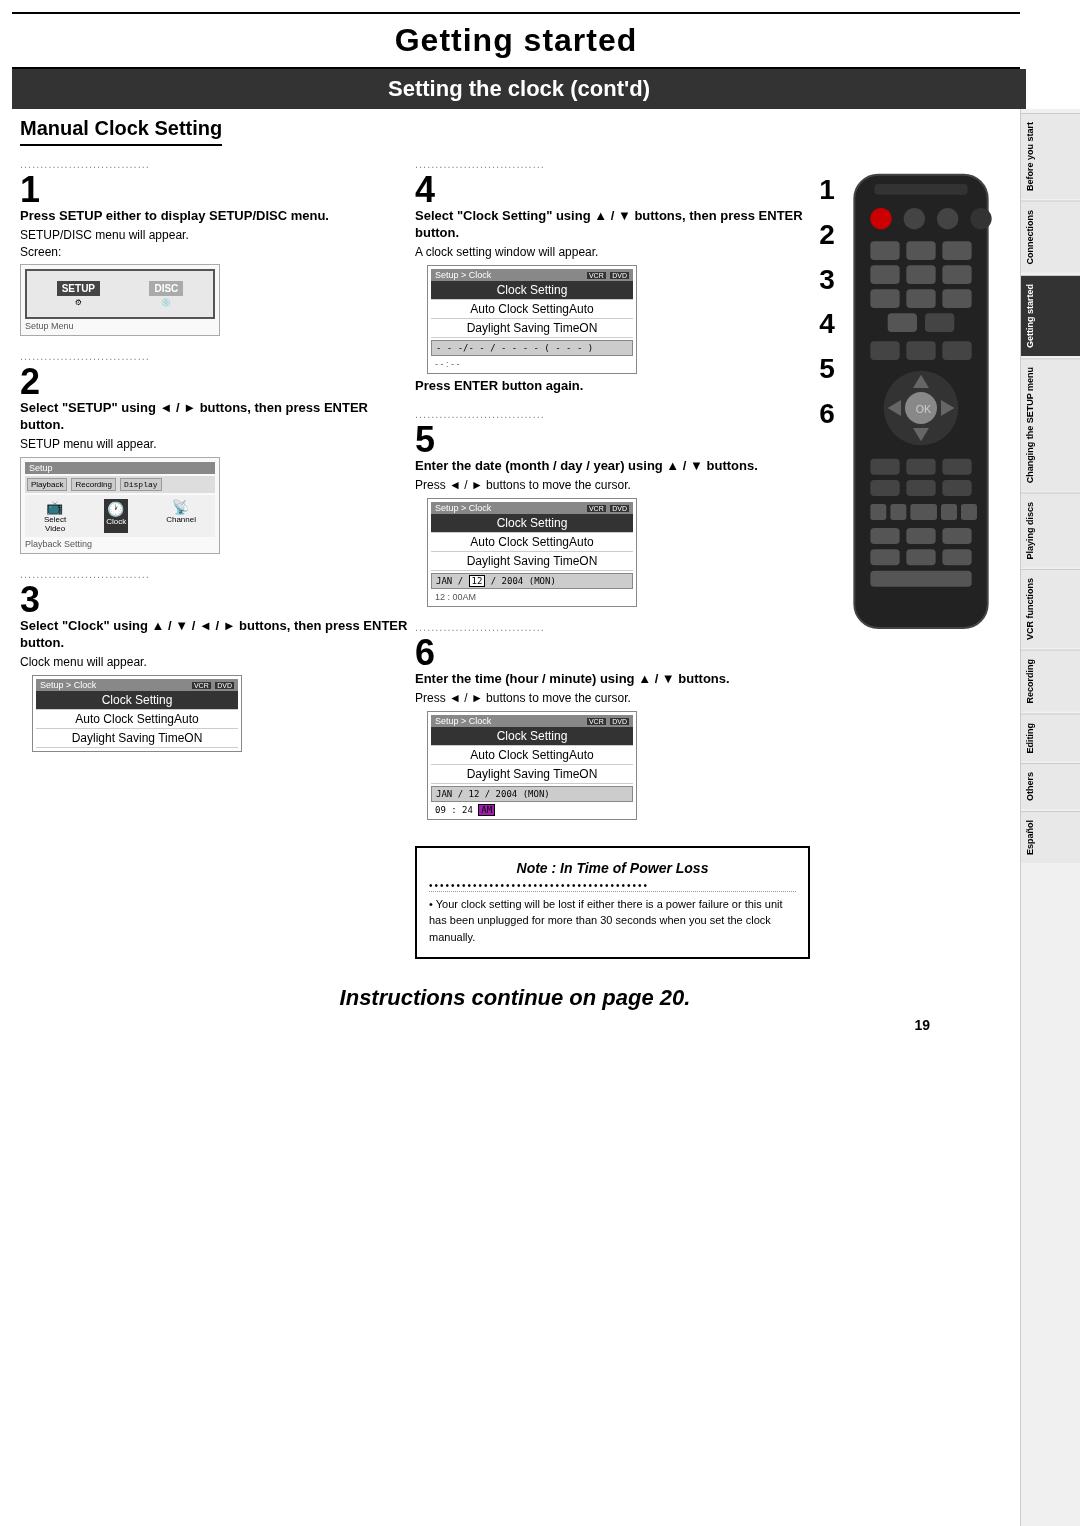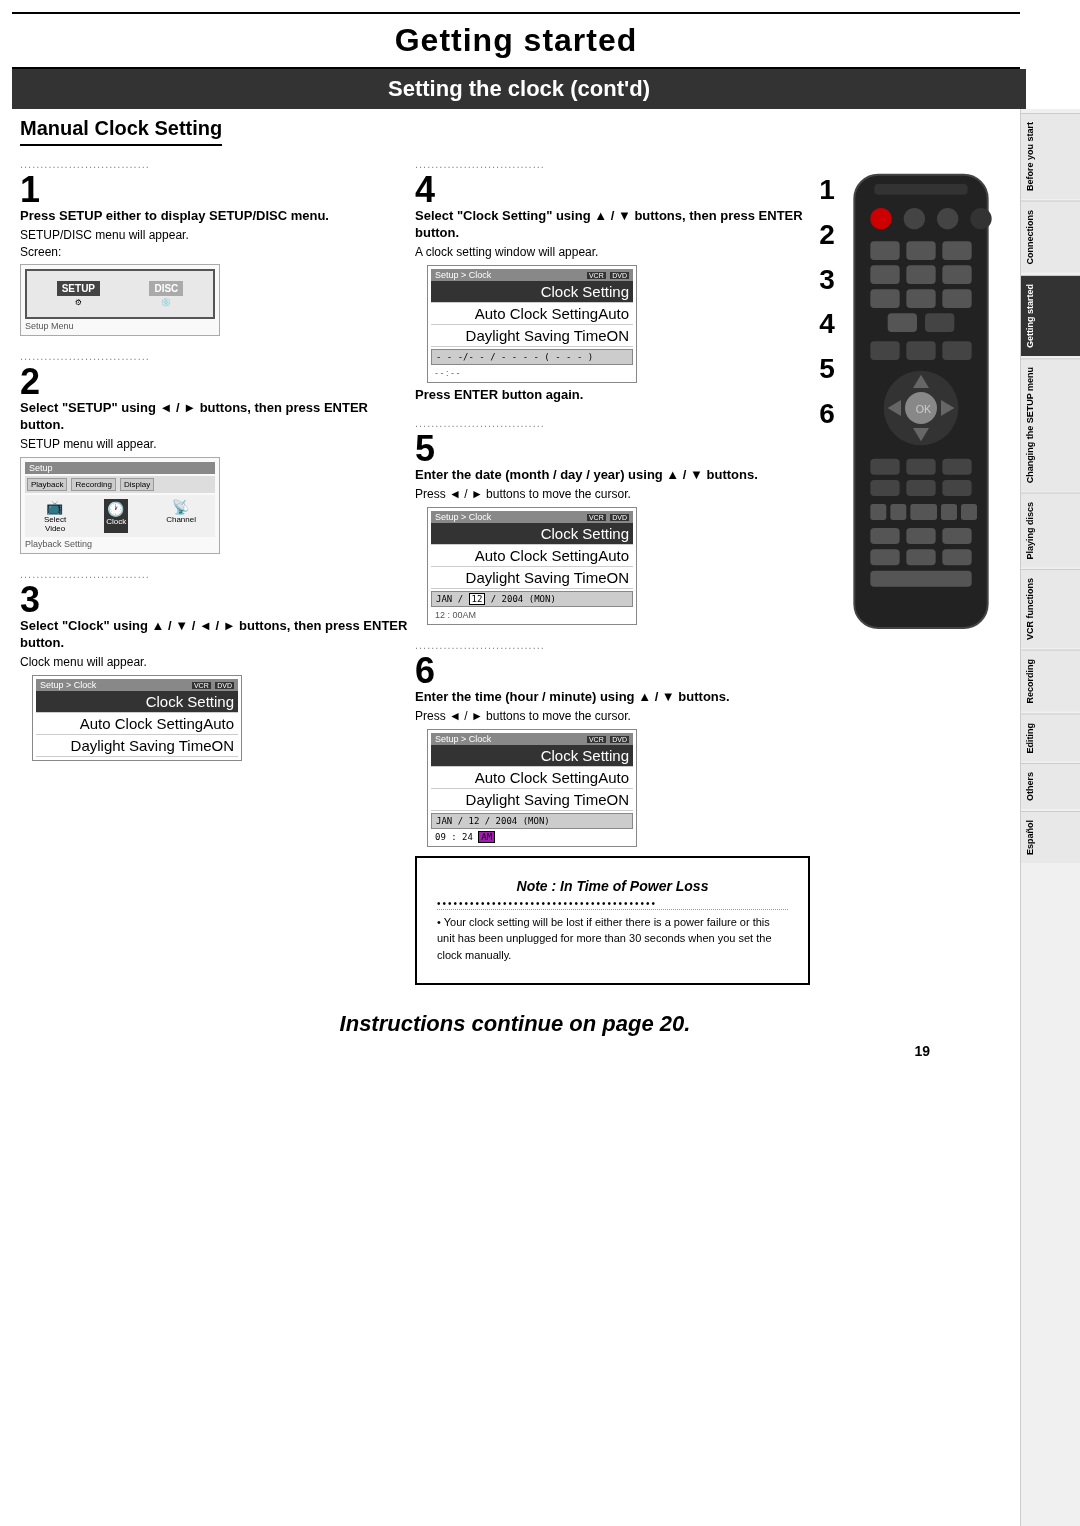--- a/index.html
+++ b/index.html
@@ -172,23 +172,23 @@
       display: flex;
       justify-content: space-between;
       background: #888;
       color: #fff;
       padding: 1px 4px;
       font-size: 9px;
     }
     .clock-screen-row {
       border-bottom: 1px solid #ccc;
       padding: 2px 4px;
-      font-size: 15px;
-      display: flex;
-      justify-content: flex-end;
+      font-size: 12px;
+      display: flex;
+      justify-content: center;
     }
     .clock-screen-row.selected {
       background: #333;
       color: #fff;
     }
     .vcr-dvd-tag {
       background: #333;
       color: #fff;
       font-size: 7px;
       padding: 0px 2px;
@@ -203,22 +203,22 @@
       align-items: flex-start;
       padding-top: 10px;
     }
     .remote-svg {
       width: 160px;
     }
 
     
     .note-box {
       border: 2px solid #000;
-      padding: 20px;
-      margin-top: 9px;
+      padding: 12px;
+      margin-top: 26px;
       font-size: 11px;
       background: #fff;
     }
     .note-box-title {
       font-size: 14px;
       font-weight: bold;
       font-style: italic;
       text-align: center;
       margin-bottom: 4px;
     }
@@ -315,21 +315,21 @@
             <div class="dotted-line">................................</div>
             <div class="step-number">2</div>
             <div class="step-instruction">Select "SETUP" using ◄ / ► buttons, then press ENTER button.</div>
             <div class="step-desc">SETUP menu will appear.</div>
 
             <div class="screen-mockup" style="max-width:200px;">
               <div style="background:#888; color:#fff; font-size:9px; padding:1px 4px; margin-bottom:2px;">Setup</div>
               <div style="display:flex; gap:4px; padding:2px; font-size:8px; background:#ddd; margin-bottom:2px;">
                 <span style="padding:1px 3px; background:#ccc; border:1px solid #999;">Playback</span>
                 <span style="padding:1px 3px; background:#ccc; border:1px solid #999;">Recording</span>
-                <span style="padding:1px 3px; background:#ccc; border:1px solid #999;">Display</span>
+                <span style="padding:1px 3px; background:#ccc; border:1px solid #999;font-family:Liberation Mono, monospace;">Display</span>
               </div>
               <div style="display:flex; gap:8px; padding:4px; justify-content:space-around; background:#f0f0f0; margin-bottom:2px;">
                 <div style="text-align:center; font-size:8px;">
                   <div style="font-size:14px;">📺</div>
                   <div>Select<br>Video</div>
                 </div>
                 <div style="text-align:center; font-size:8px; background:#333; color:#fff; padding:2px;">
                   <div style="font-size:14px;">🕐</div>
                   <div>Clock</div>
                 </div>

